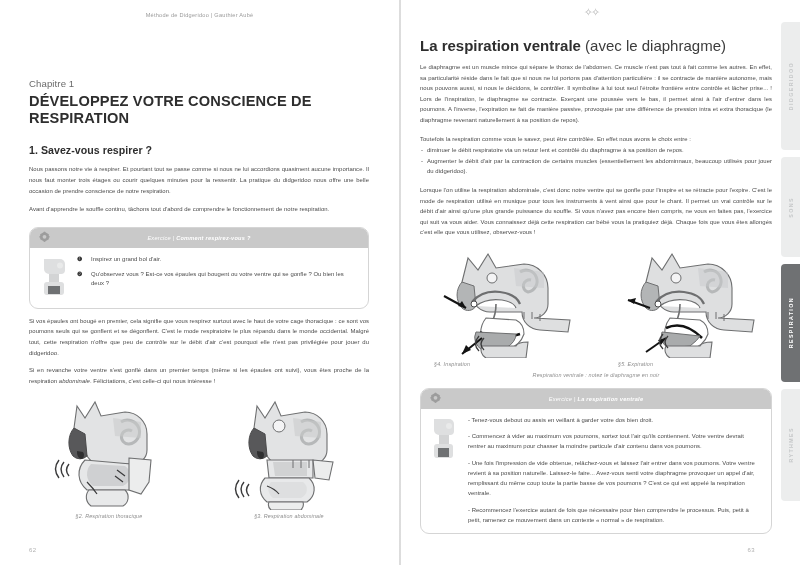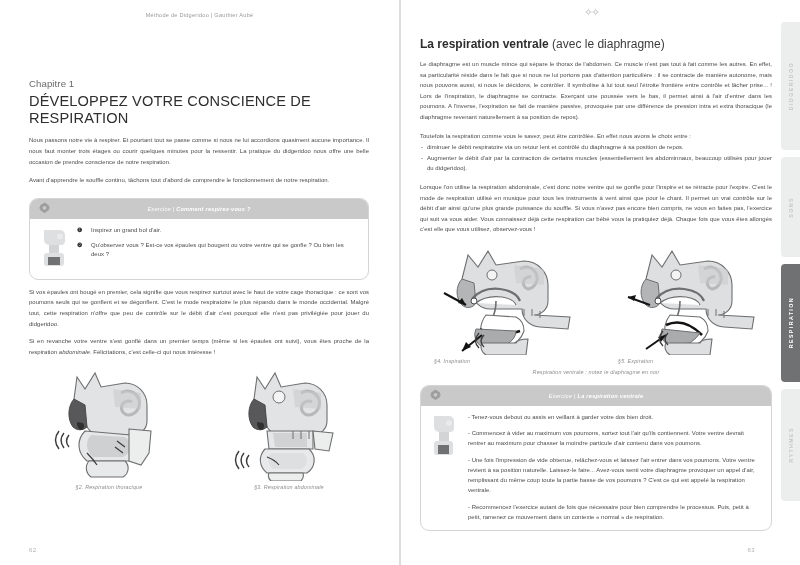--- a/index.html
+++ b/index.html
@@ -43,21 +43,21 @@
   .folio-right { right:45px; }
 
   
   .col-left  { position:absolute; left:29px; top:0; width:340px; }
   .chapter-kicker {
     margin-top:78px;
     font-size:9.6px; color:#6a6a6a; font-weight:400; letter-spacing:.1px;
   }
   .chapter-title {
     margin-top:4px;
-    font-size:14.6px; font-weight:normal; color:#2e2e2e;
+    font-size:14.6px; font-weight:bold; color:#2e2e2e;
     letter-spacing:.15px; line-height:1.18;
   }
   .h2 {
     margin-top:17px;
     font-size:10.6px; font-weight:bold; color:#2e2e2e; letter-spacing:.05px;
   }
   .h3 {
     margin-top:9px;
     font-size:8.1px; font-weight:bold; color:#2e2e2e; letter-spacing:.05px;
   }
@@ -120,21 +120,21 @@
   .fig-caption .num { font-style:italic; }
   .fig-subcaption {
     text-align:center; font-size:5.4px; color:#8e8e8e;
     font-style:italic; margin-top:5px; letter-spacing:.15px;
   }
 
   
   .col-right { position:absolute; left:19px; top:0; width:352px; }
   .h2r {
     margin-top:37px;
-    font-size:12px; color:#2e2e2e;
+    font-size:15px; color:#2e2e2e;
   }
   .h2r b { font-weight:bold; }
   .h2r span { font-weight:400; color:#3c3c3c; }
   ul.dashed { list-style:none; margin-top:1px; }
   ul.dashed li {
     font-size:5.95px; line-height:1.78; color:#4a4a4a;
     text-align:justify; padding-left:7px; position:relative;
     letter-spacing:.04px;
   }
   ul.dashed li::before {
@@ -177,20 +177,21 @@
 
   <div class="page page-left">
 
     <div class="running-head">Méthode de Didgeridoo | Gauthier Aubé</div>
 
     <div class="col-left">
 
       <div class="chapter-kicker">Chapitre 1</div>
       <div class="chapter-title">DÉVELOPPEZ VOTRE CONSCIENCE DE RESPIRATION</div>
 
+      <div class="h2">1. Savez-vous respirer ?</div>
 
       <p class="body">Nous passons notre vie à respirer. Et pourtant tout se passe comme si nous ne lui accordions quasiment aucune importance. Il nous faut monter trois étages ou courir quelques minutes pour la ressentir. La pratique du didgeridoo nous offre une belle occasion de prendre conscience de notre respiration.</p>
       <p class="body">Avant d'apprendre le souffle continu, tâchons tout d'abord de comprendre le fonctionnement de notre respiration.</p>
 
       <div class="exercise">
         <div class="ex-head">
           <svg class="ex-gear" viewBox="0 0 24 24">
             <path d="M12 1.6 20 6.2 20 15.4 12 20 4 15.4 4 6.2Z" fill="#9d9d9d"></path>
             <circle cx="12" cy="10.8" r="3.5" fill="#c9c9c9"></circle>
             <rect x="10.6" y="1.4" width="2.8" height="3" fill="#9d9d9d"></rect>

